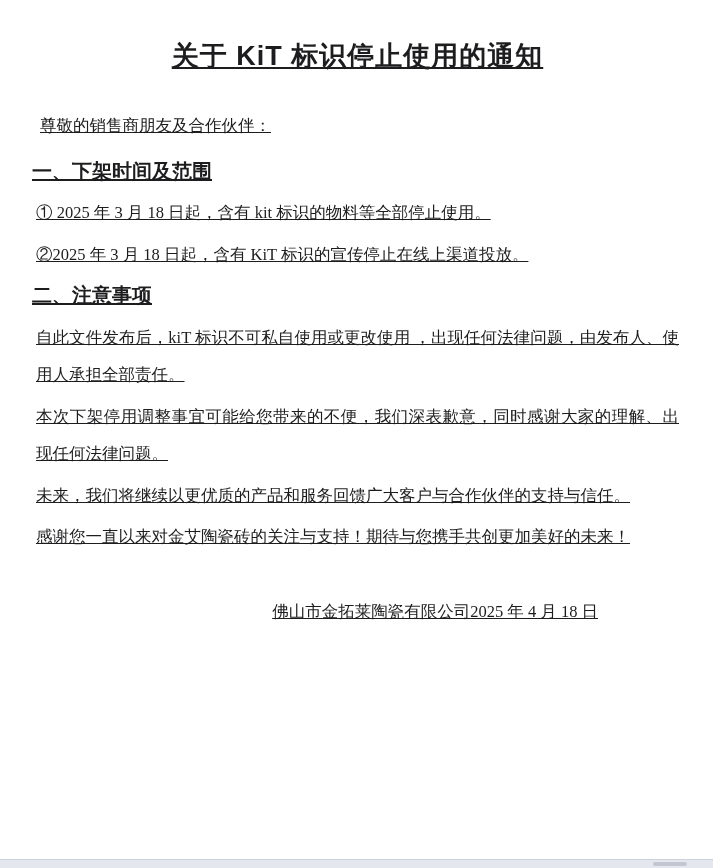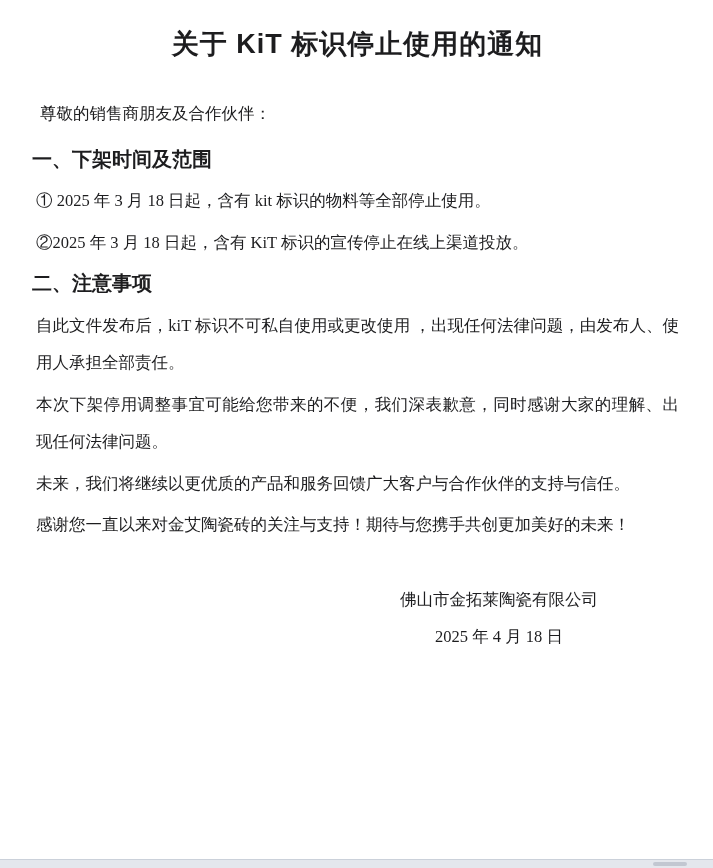--- a/index.html
+++ b/index.html
@@ -6,21 +6,22 @@
   body {
     width: 713px;
     height: 868px;
     background: #ffffff;
     position: relative;
     overflow: hidden;
     font-family: "Liberation Serif", "DejaVu Serif", serif;
     color: #1d1d1f;
   }
   .page {
-    padding: 28px 30px 0 32px;
+    padding: 40px 30px 0 32px;
+    text-decoration: underline;
   }
   .doc-title {
     font-family: "Liberation Sans", "DejaVu Sans", sans-serif;
     font-weight: 700;
     font-size: 27px;
     line-height: 32px;
     text-align: center;
     letter-spacing: 1px;
     margin: 0;
   }
@@ -43,21 +44,21 @@
     margin: 0;
     text-align: left;
   }
   .list-item, .para { margin: 4px; }
   .signature-block {
     margin-top: 37px;
     margin-right: 85px;
     margin-left: auto;
     width: fit-content;
     display: flex;
-    flex-direction: column;
+    flex-direction: row;
     align-items: center;
   }
   .signature-company, .signature-date {
     font-size: 16.5px;
     line-height: 37.5px;
     white-space: nowrap;
   }
   .bottom-bar {
     position: absolute;
     left: 0;

